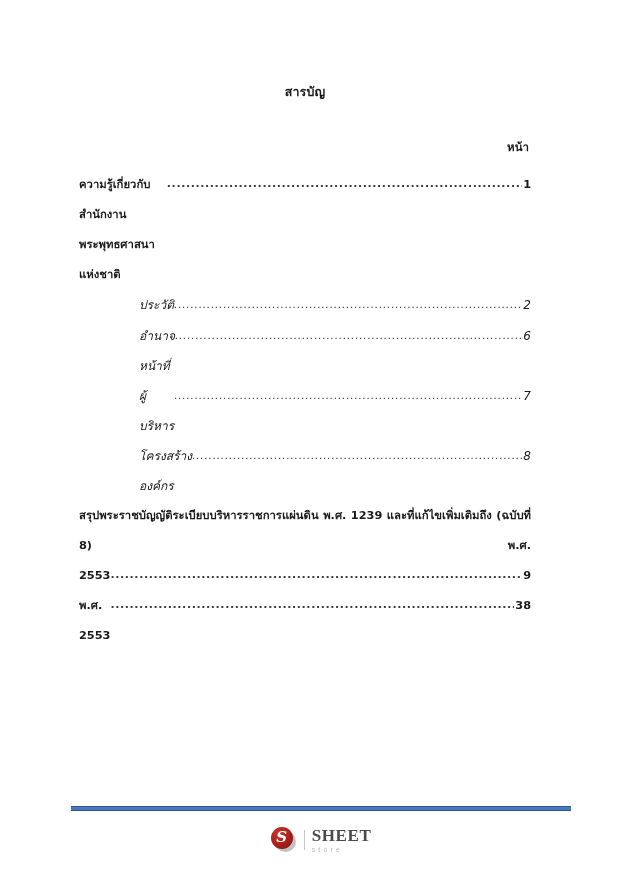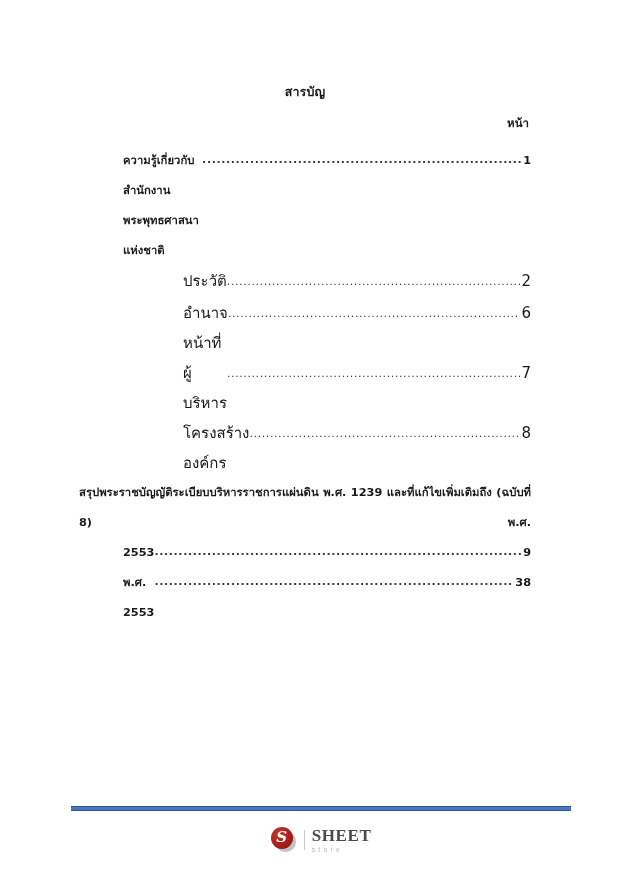--- a/index.html
+++ b/index.html
@@ -41,21 +41,21 @@
     color: #1a1a1a;
     margin-top: 82px;
     letter-spacing: 0.1px;
   }
 
   .page-col-head {
     text-align: right;
     font-size: 11.5px;
     font-weight: 700;
     color: #1a1a1a;
-    margin-top: 12px;
+    margin-top: 36px;
     padding-right: 2px;
   }
 
   
   .toc {
     margin-top: 14px;
   }
 
   .toc-entry {
     position: relative;
@@ -66,33 +66,33 @@
   }
 
   .toc-entry.level-1 {
     font-weight: 700;
     margin-left: 0;
   }
 
   .toc-entry.level-2 {
     font-weight: 400;
     margin-left: 60px;
-    font-size: 15px;
+    font-size: 12px;
+    font-style: italic;
   }
 
   .entry-row {
     display: flex;
     align-items: baseline;
     width: 100%;
   }
 
   .entry-text {
     white-space: pre-wrap;
     flex: 0 1 auto;
-    margin-left: 44px;
   }
 
   .leader {
     flex: 1 1 auto;
     overflow: hidden;
     white-space: nowrap;
     margin: 0 0px;
     color: #3a3a3a;
     font-size: 11px;
     letter-spacing: 0.6px;

